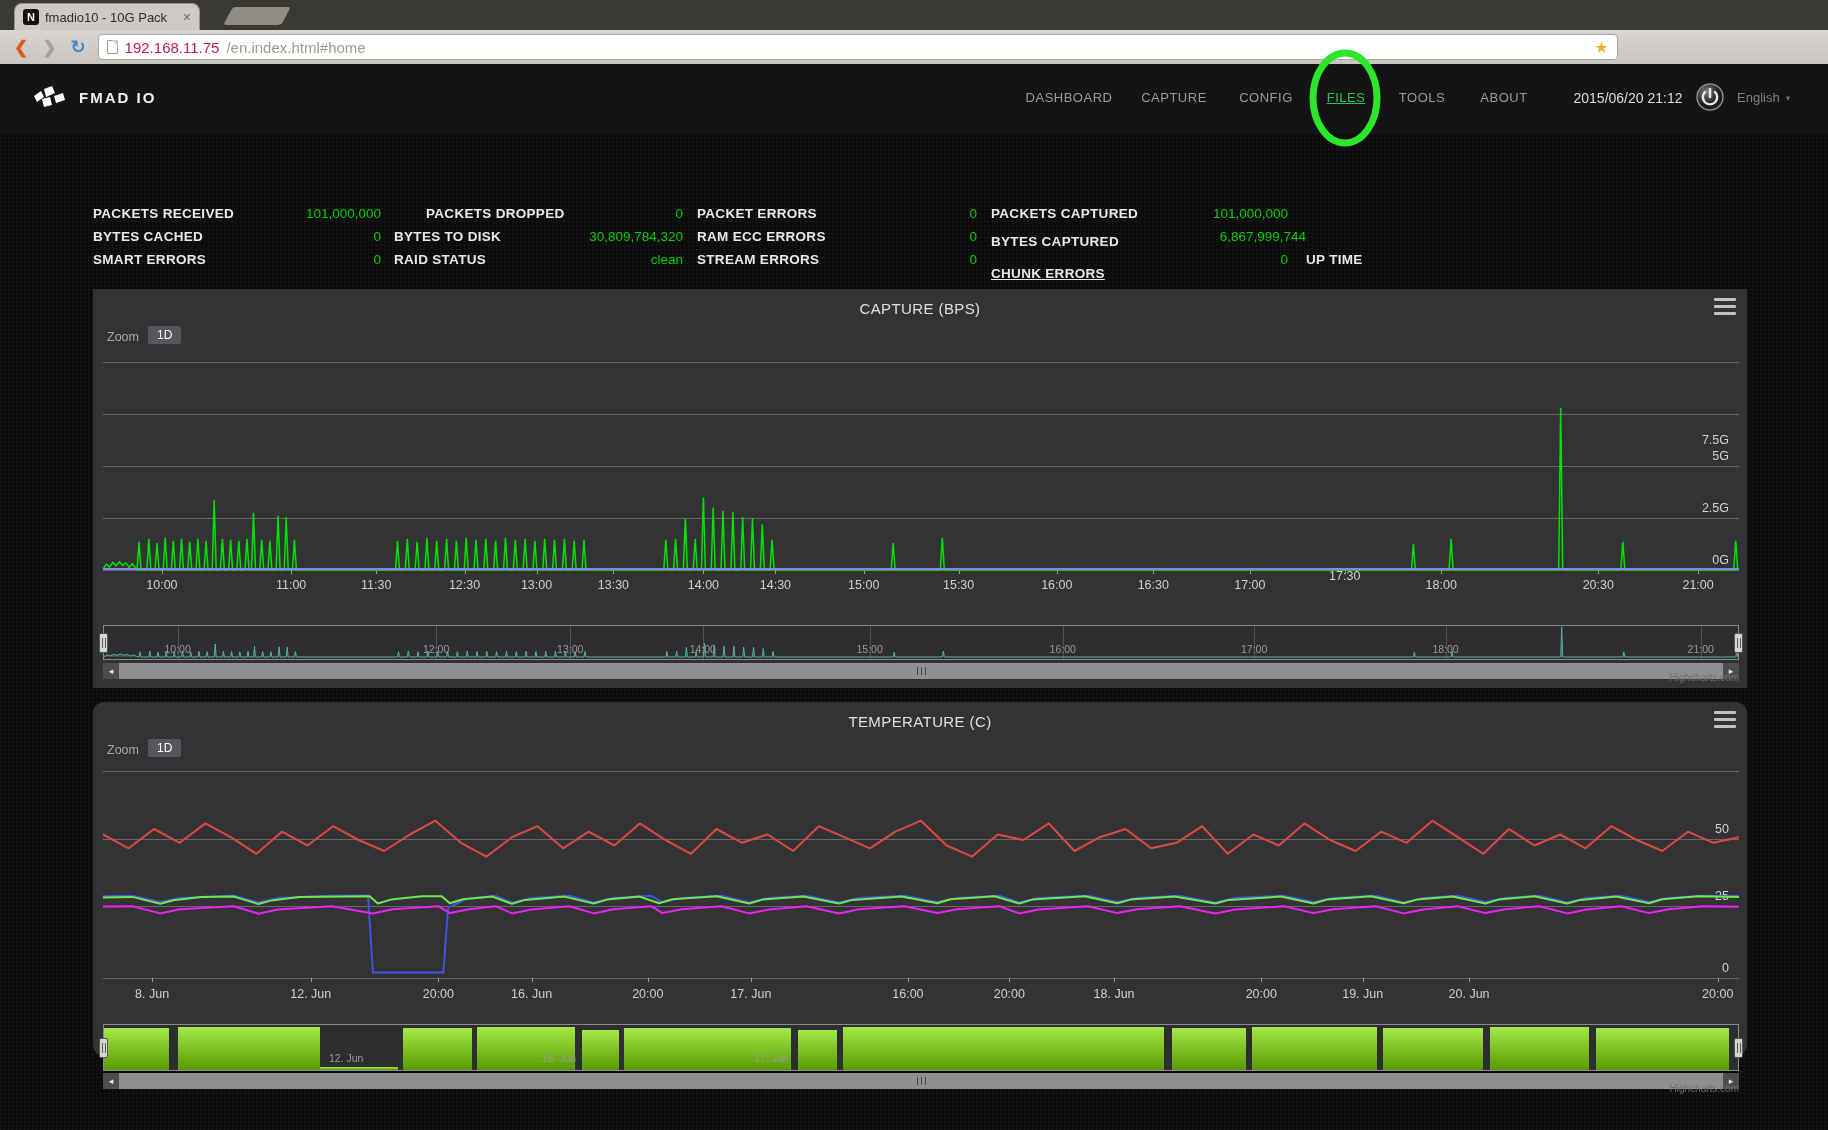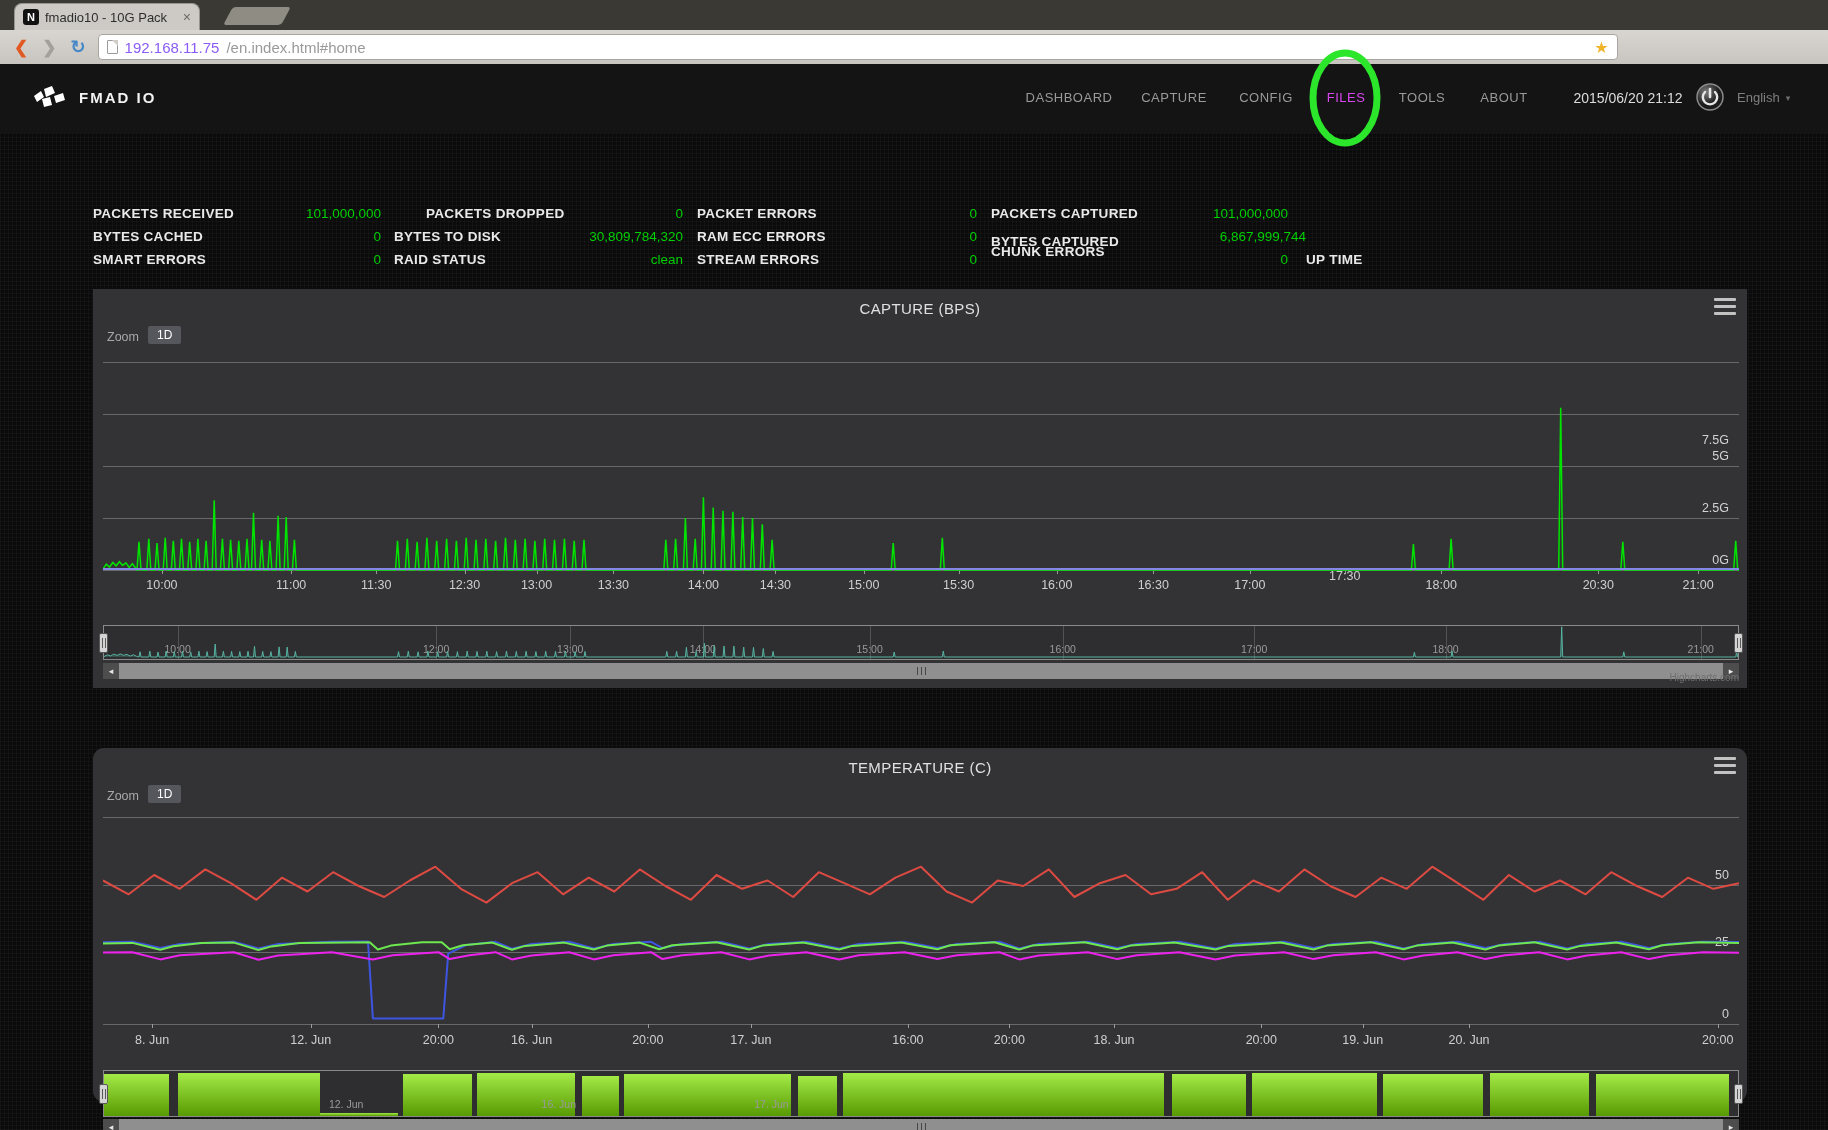--- a/index.html
+++ b/index.html
@@ -24,51 +24,51 @@
   #back-icon { color:#e25822; }
   #fwd-icon { color:#a3a09b; }
   #reload-icon { color:#4788c7; font-size:18px; }
   #urlbar { margin-left:12px; width:1520px; height:26px; background:#fff;
     border:1px solid #a9a6a2; border-radius:4px; display:flex; align-items:center;
     padding:0 8px; gap:7px; }
   #page-icon { width:11px; height:14px; border:1px solid #9a9a9a; border-radius:1px;
     background:#fdfdfd; position:relative; }
   #page-icon:after { content:""; position:absolute; right:-1px; top:-1px;
     border:3px solid #cfccc8; border-left-color:transparent; border-bottom-color:transparent; }
-  #url-host { font-size:15px; color:#8b5cf6; }
+  #url-host { font-size:15px; color:#be185d; }
   #url-path { font-size:15px; color:#9a9a9a; }
   #url-spacer { flex:1; }
   #star-icon { color:#f0b429; font-size:16px; }
 
   
   #navbar { left:0; top:64px; width:1828px; height:70px; background:#141414; }
   #brand { left:32px; top:20px; display:flex; align-items:center; gap:13px; }
   #brand-text { color:#f2f2f2; font-size:15px; font-weight:bold; letter-spacing:2px; }
   .menu-item { top:26px; transform:translateX(-50%); font-size:13px; color:#9a9a9a;
     letter-spacing:0.5px; white-space:nowrap; cursor:pointer; }
-  .menu-item.active { color:#d946ef; }
+  .menu-item.active { color:#22c55e;text-decoration:underline; }
   #nav-timestamp { top:26px; transform:translateX(-50%); color:#dcdcdc; font-size:14px; white-space:nowrap; }
   #power { left:1695px; top:18px; }
   #lang { left:1737px; top:26px; color:#7f7f7f; font-size:13px; display:flex; gap:6px; align-items:center; }
   #lang .caret { font-size:9px; color:#6e6e6e; }
 
   
   #page { left:0; top:134px; width:1828px; height:996px; background-color:#0b0b0b;
     background-image:
       repeating-linear-gradient(0deg, rgba(255,255,255,0.028) 0 1px, transparent 1px 4px),
       repeating-linear-gradient(90deg, rgba(255,255,255,0.028) 0 1px, transparent 1px 4px); }
   #page-title { left:93px; top:16px; color:#f5f5f5; font-size:31px; font-weight:bold;
     letter-spacing:1.5px; }
   .stat-label { color:#e9e9e9; font-size:13.5px; font-weight:bold; letter-spacing:0.3px; white-space:nowrap; }
   .stat-value { color:#00cf00; font-size:13.5px; text-align:right; white-space:nowrap; }
 
   
   .panel { left:93px; width:1654px; background:#333336; }
   #capture-panel { top:155px; height:399px; }
-  #temp-panel { top:614px; height:354px;border-radius:11px; }
+  #temp-panel { top:568px; height:354px;border-radius:11px; }
   .chart-title { left:0; right:0; top:11px; text-align:center; color:#e0e0e0;
     font-size:15px; letter-spacing:0.4px; }
   .hamburger { right:11px; top:9px; width:22px; height:17px; display:flex;
     flex-direction:column; justify-content:space-between; cursor:pointer; }
   .hamburger span { display:block; height:3px; background:#c2c2c2; border-radius:1px; }
   .zoom-label { left:14px; top:41px; color:#a8a8a8; font-size:12.5px; }
   .zoom-btn { left:55px; top:37px; background:#56575c; color:#fff; font-size:12px;
     padding:2px 9px; border:none; border-radius:2px; cursor:pointer;
     font-family:"Liberation Sans", sans-serif; }
   .gridline { left:10px; width:1636px; height:1px; background:#68686c; }
@@ -171,21 +171,21 @@
       <div class="stat-label abs" style="left: 697px; top: 95px;">RAM ECC ERRORS</div>
       <div class="stat-value abs" style="left: 1009px; top: 95px; width: 297px; padding-left: 8px;">6,867,999,744</div>
       <div class="stat-label abs" style="left: 991px; top: 100px;">BYTES CAPTURED</div>
       <div class="stat-value abs" style="left: 93px; top: 118px; width: 288px;">0</div>
       <div class="stat-label abs" style="left: 93px; top: 118px;">SMART ERRORS</div>
       <div class="stat-value abs" style="left: 394px; top: 118px; width: 289px;">clean</div>
       <div class="stat-label abs" style="left: 394px; top: 118px;">RAID STATUS</div>
       <div class="stat-value abs" style="left: 697px; top: 118px; width: 280px;">0</div>
       <div class="stat-label abs" style="left: 697px; top: 118px;">STREAM ERRORS</div>
       <div class="stat-value abs" style="left: 991px; top: 118px; width: 297px;">0</div>
-      <div class="stat-label abs" style="left: 991px; top: 110px;">CHUNK ERRORS</div>
+      <div class="stat-label abs" style="left: 991px; top: 132px; text-decoration: underline;">CHUNK ERRORS</div>
       <div class="stat-value abs" style="left: 1306px; top: 118px; width: 202px; margin-top: 43px;">0D 0H 45M</div>
       <div class="stat-label abs" style="left: 1306px; top: 118px;">UP TIME</div>
     </div>
   <section class="abs panel" id="capture-panel">
       <div class="chart-title abs">CAPTURE (BPS)</div>
       <div class="hamburger abs">
         <span></span>
         <span></span>
         <span></span>
       </div>

